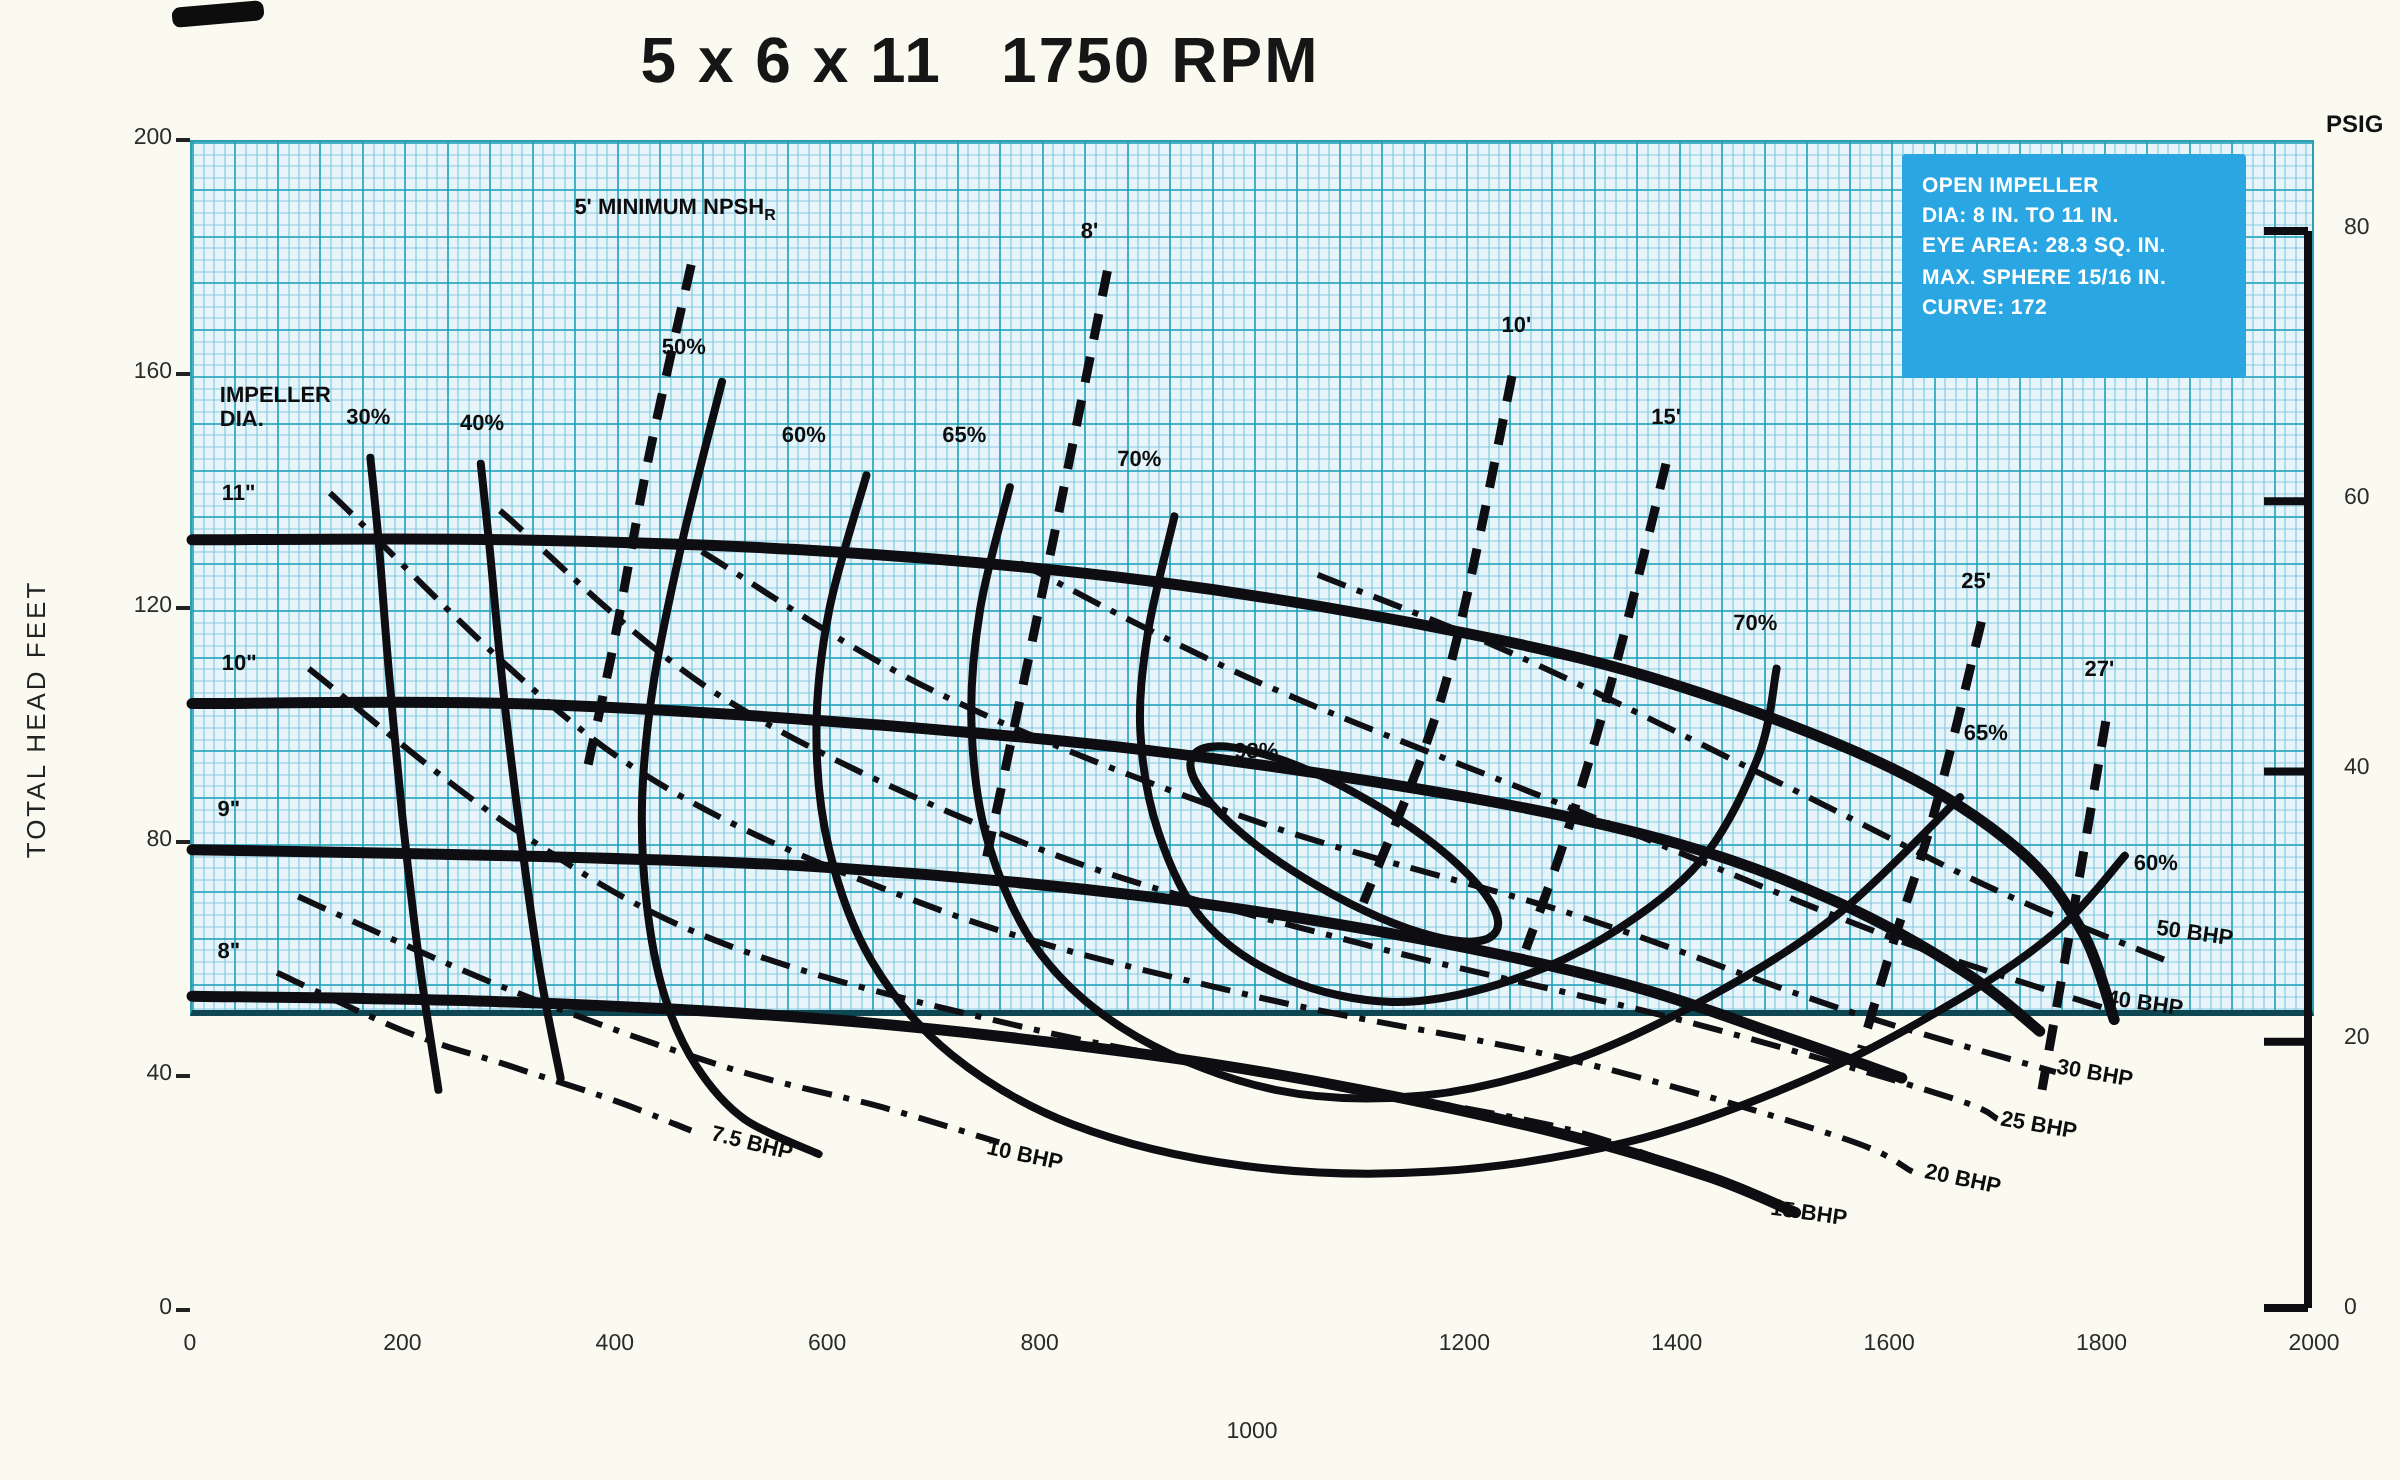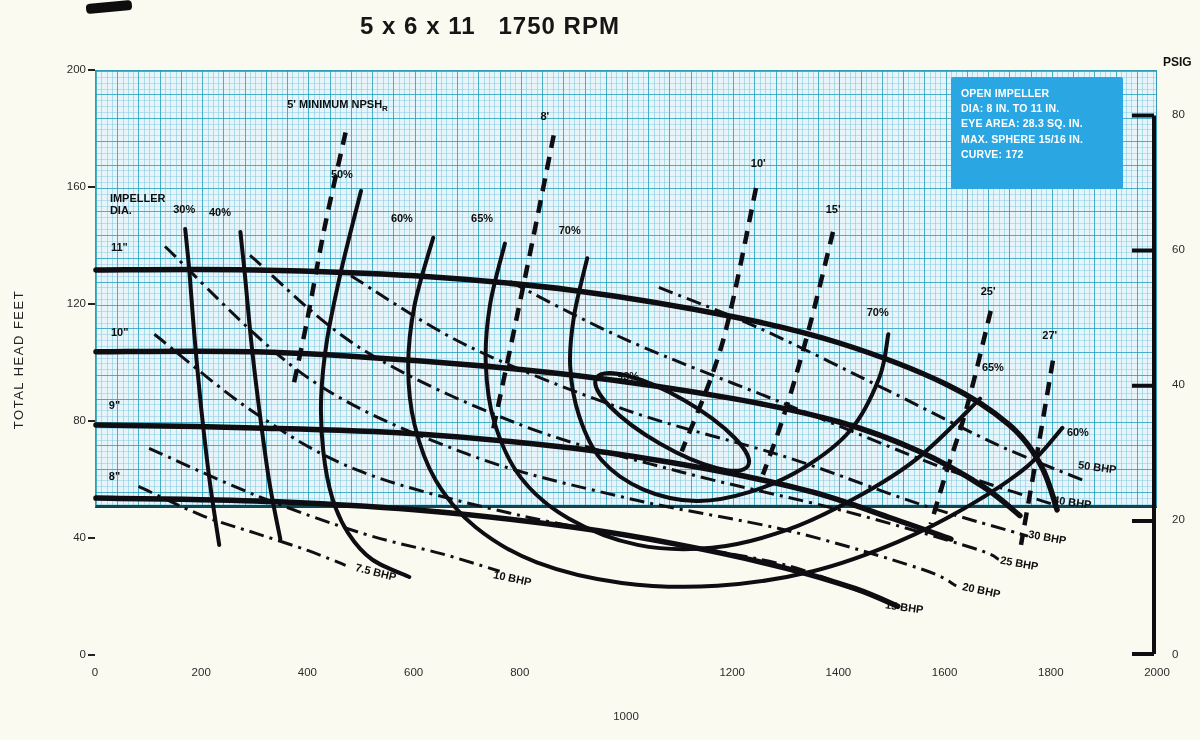--- a/index.html
+++ b/index.html
@@ -1,18 +1,18 @@
 <!DOCTYPE html>
 <html><head>
 <meta charset="utf-8">
 <style>
   html,body{margin:0;padding:0;background:#fbfaf1;font-family:"Liberation Sans",sans-serif;}
   #stage{position:relative;width:1200px;height:740px;background:#fbfaf1;overflow:hidden;}
   #chart-title{position:absolute;left:0;top:12px;width:980px;text-align:center;
-    font-size:24px;font-weight:bold;color:#161616;letter-spacing:1px;white-space:pre;}
+    font-size:32px;font-weight:bold;color:#161616;letter-spacing:1px;white-space:pre;}
   #corner-mark{position:absolute;left:86px;top:2px;width:46px;height:10px;background:#0d0d0d;
     border-radius:4px;transform:rotate(-5deg);}
   #plot{position:absolute;left:95px;top:70px;width:1062px;height:438px;
     background-color:#e7f5fa;
     background-image:
       repeating-linear-gradient(to right, rgba(26,158,183,.70) 0 1px, transparent 1px 21.24px),
       repeating-linear-gradient(to bottom, rgba(26,158,183,.70) 0 1px, transparent 1px 23.4px),
       repeating-linear-gradient(to right, rgba(120,200,222,.55) 0 1px, transparent 1px 5.31px),
       repeating-linear-gradient(to bottom, rgba(145,205,228,.55) 0 1px, transparent 1px 5.85px);
     border:1px solid #2f9db5;border-bottom:3px solid #0e4652;box-sizing:border-box;}
@@ -85,21 +85,21 @@
   </div>
 
   <div id="labels">
       <div class="clabel" style="left: 14.9px; top: 121.7px;">IMPELLER
 DIA.</div>
       <div class="clabel" style="left: 15.9px; top: 171.4px;">11"</div>
       <div class="clabel" style="left: 15.9px; top: 256.3px;">10"</div>
       <div class="clabel" style="left: 13.8px; top: 329.4px;">9"</div>
       <div class="clabel" style="left: 13.8px; top: 399.6px;">8"</div>
       <div class="clabel" style="left: 89.2px; top: 133.4px; transform: translateX(-50%);">30%</div>
-      <div class="clabel" style="left: 125px; top: 136.3px; transform: translateX(-50%);">40%</div>
+      <div class="clabel" style="left: 146px; top: 136.3px; transform: translateX(-50%);">40%</div>
       <div class="clabel" style="left: 246.9px; top: 98.3px; transform: translateX(-50%);">50%</div>
       <div class="clabel" style="left: 306.9px; top: 142.2px; transform: translateX(-50%);">60%</div>
       <div class="clabel" style="left: 982.9px; top: 355.7px; transform: translateX(-50%);">60%</div>
       <div class="clabel" style="left: 387.1px; top: 142.2px; transform: translateX(-50%);">65%</div>
       <div class="clabel" style="left: 897.9px; top: 291.4px; transform: translateX(-50%);">65%</div>
       <div class="clabel" style="left: 474.7px; top: 153.9px; transform: translateX(-50%);">70%</div>
       <div class="clabel" style="left: 782.7px; top: 235.8px; transform: translateX(-50%);">70%</div>
       <div class="clabel" style="left: 533.1px; top: 300.1px; transform: translateX(-50%);">93%</div>
       <div class="clabel" style="left: 192.2px; top: 28.1px;">5' MINIMUM NPSH<sub>R</sub></div>
       <div class="clabel" style="left: 449.8px; top: 39.8px; transform: translateX(-50%);">8'</div>

